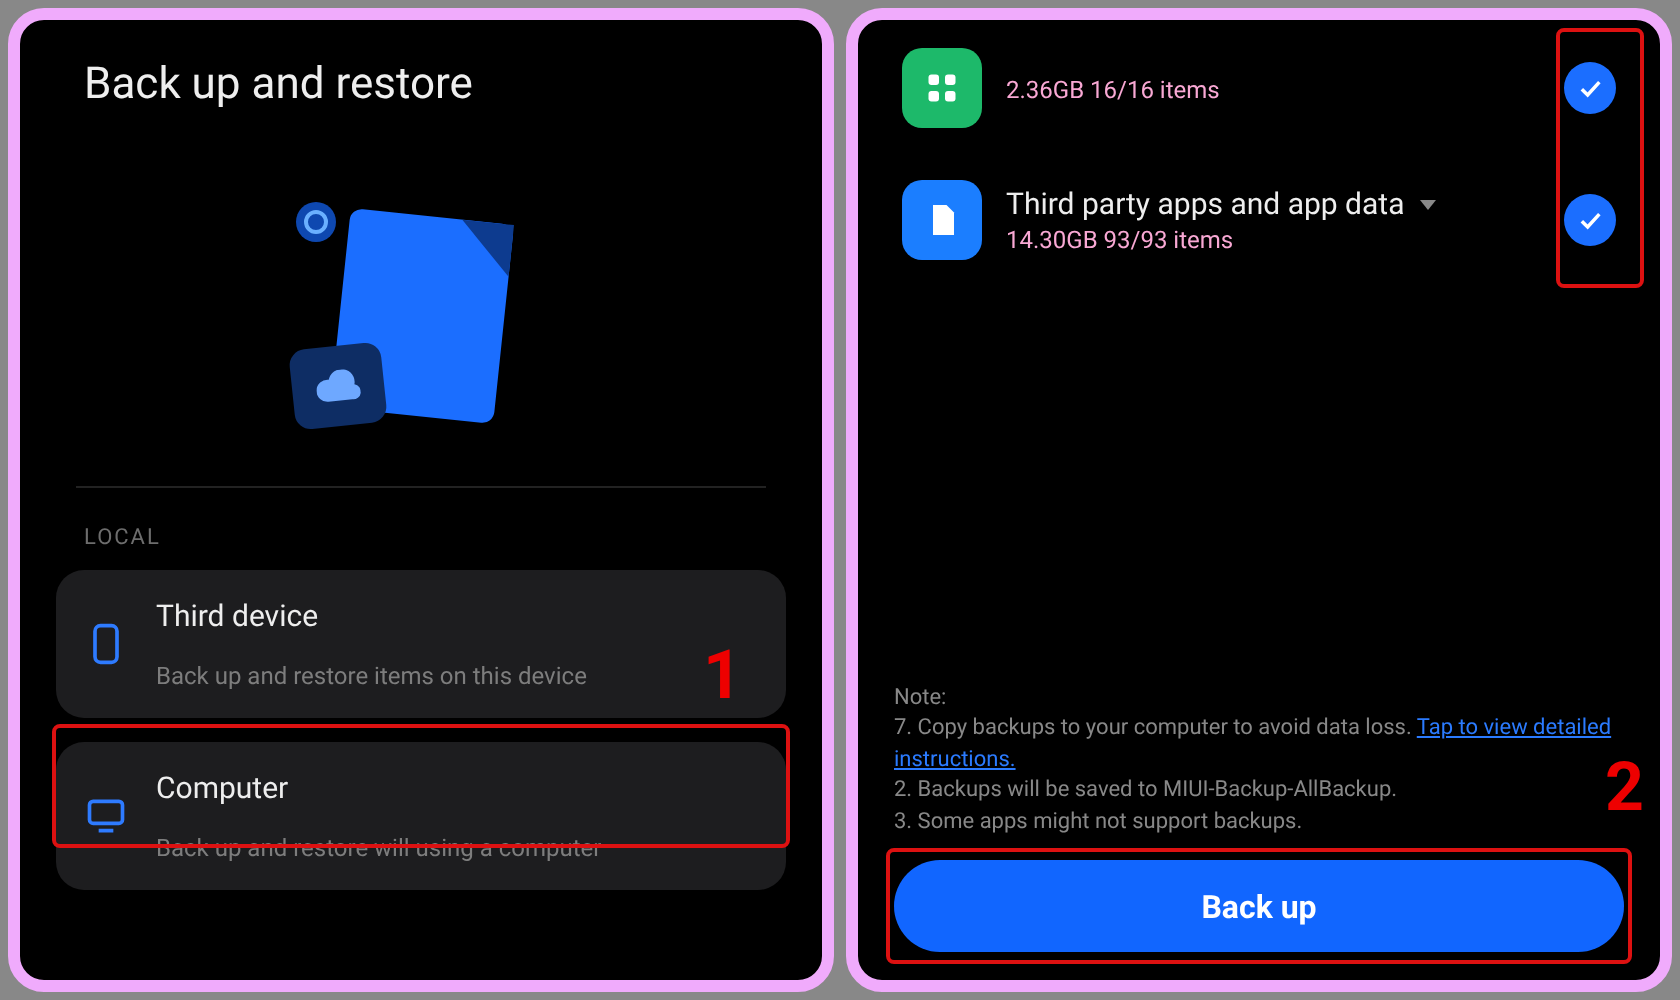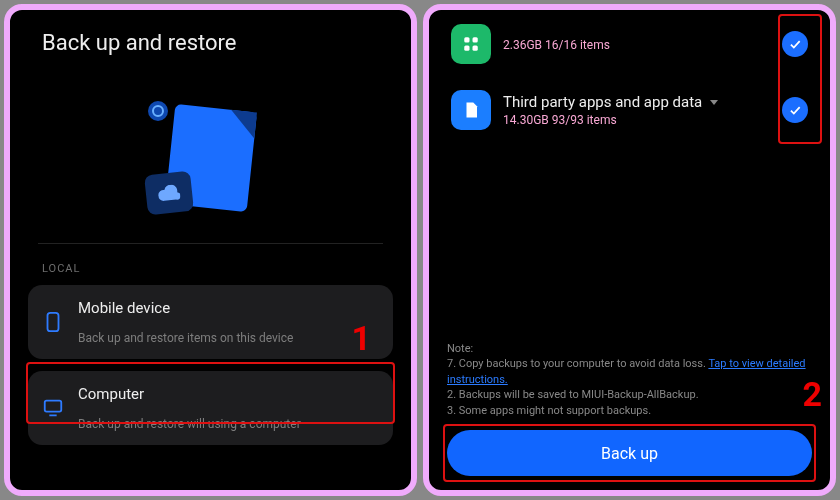--- a/index.html
+++ b/index.html
@@ -172,20 +172,21 @@
 
   .backup-btn {
     position:absolute;
     left:18px; right:18px; bottom:14px;
     height:46px;
     border-radius:30px;
     background:#1166ff;
     color:#fff;
     display:flex; align-items:center; justify-content:center;
     font-size:16px;
+    font-weight:bold;
   }
 </style>
 </head>
 <body>
 
 <div class="phone">
   <div class="phone-inner">
     <div class="title">Back up and restore</div>
 
     <div class="illus">
@@ -201,21 +202,21 @@
     <div class="hr"></div>
     <div class="section-label">LOCAL</div>
 
     <div class="option">
       <span class="icon">
         <svg viewBox="0 0 24 24" fill="none" stroke="#2e7bff" stroke-width="2">
             <rect x="6" y="2" width="12" height="20" rx="3"></rect>
           </svg>
       </span>
       <div class="txt">
-        <div class="t1">Mobile device</div>
+        <div class="t1">Third device</div>
         <div class="t2">Back up and restore items on this device</div>
       </div>
     </div>
 
     <div class="option">
       <span class="icon">
         <svg viewBox="0 0 24 24" fill="none" stroke="#2e7bff" stroke-width="2">
             <rect x="3" y="4" width="18" height="12" rx="2"></rect>
             <line x1="8" y1="20" x2="16" y2="20"></line>
           </svg>

